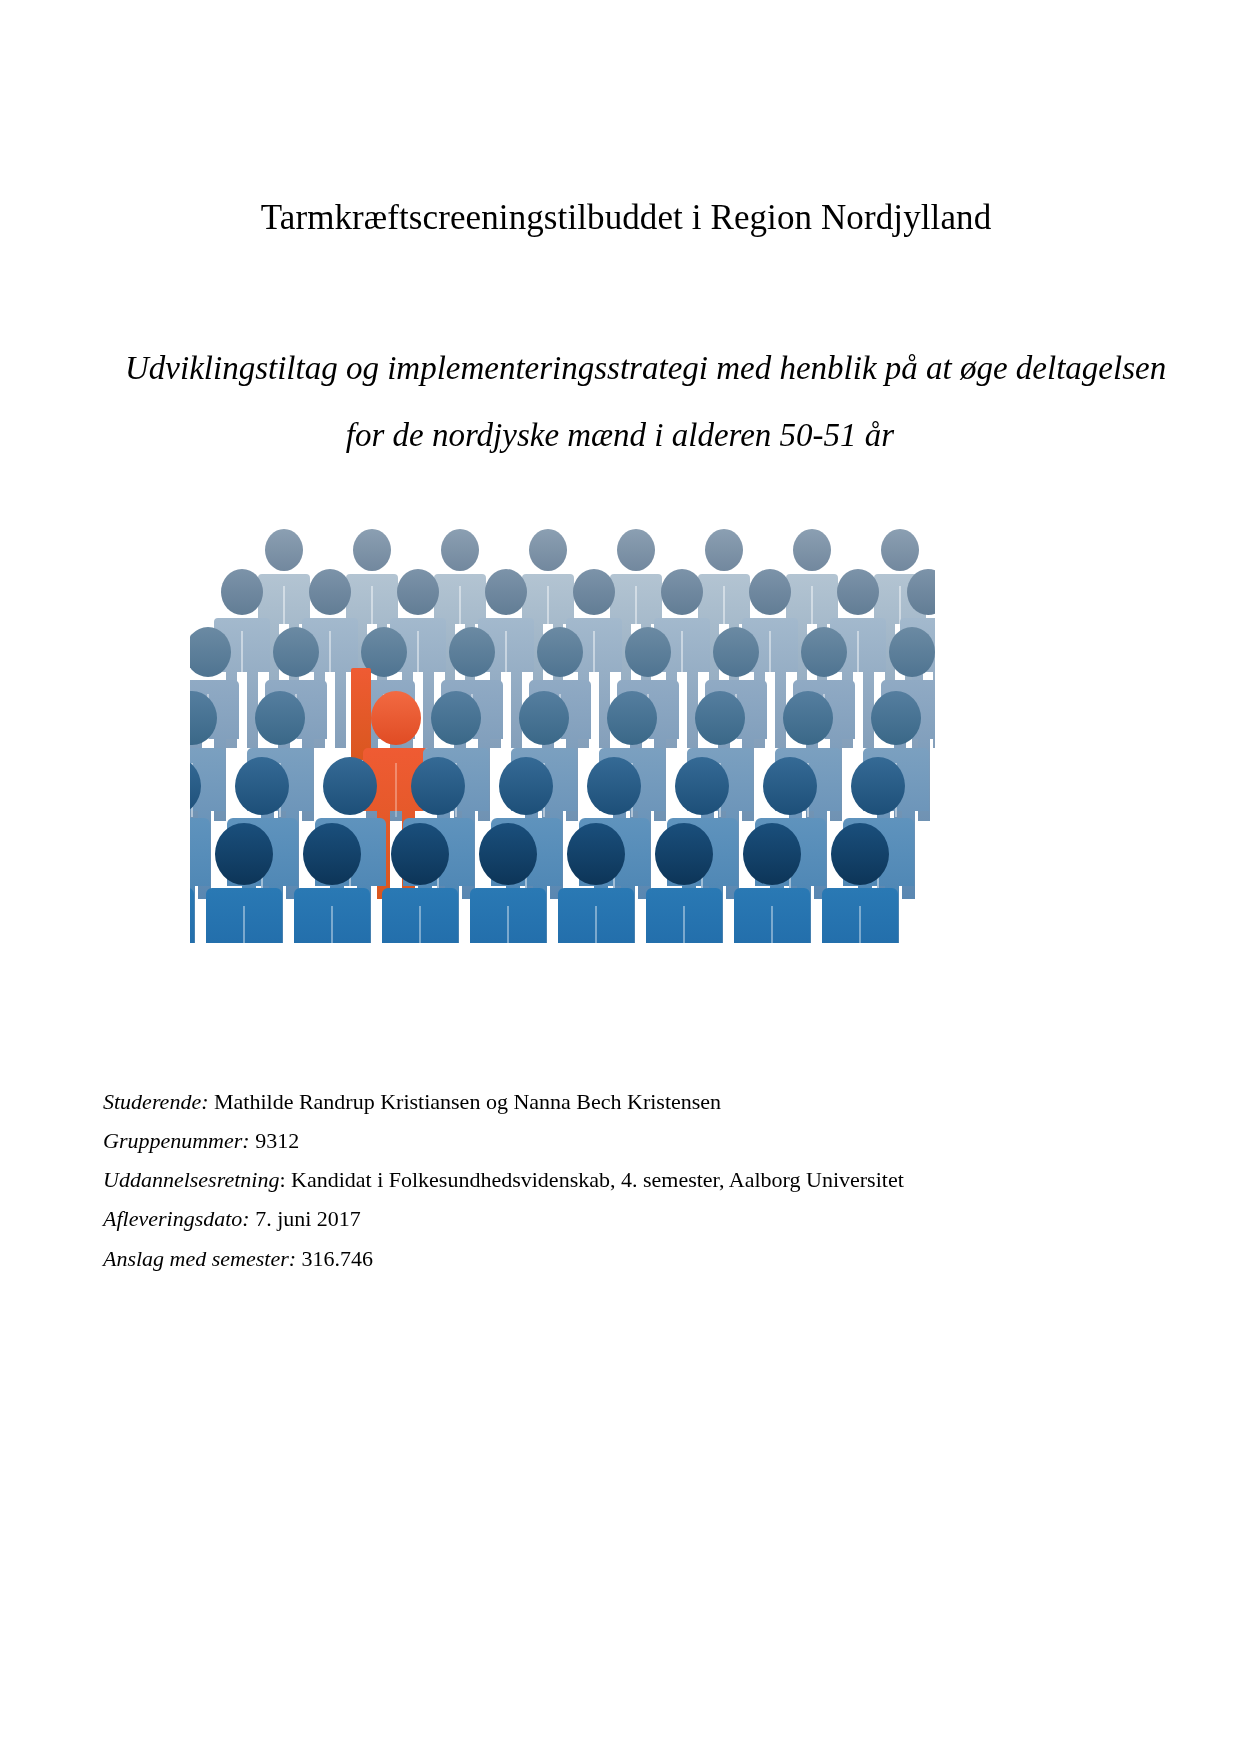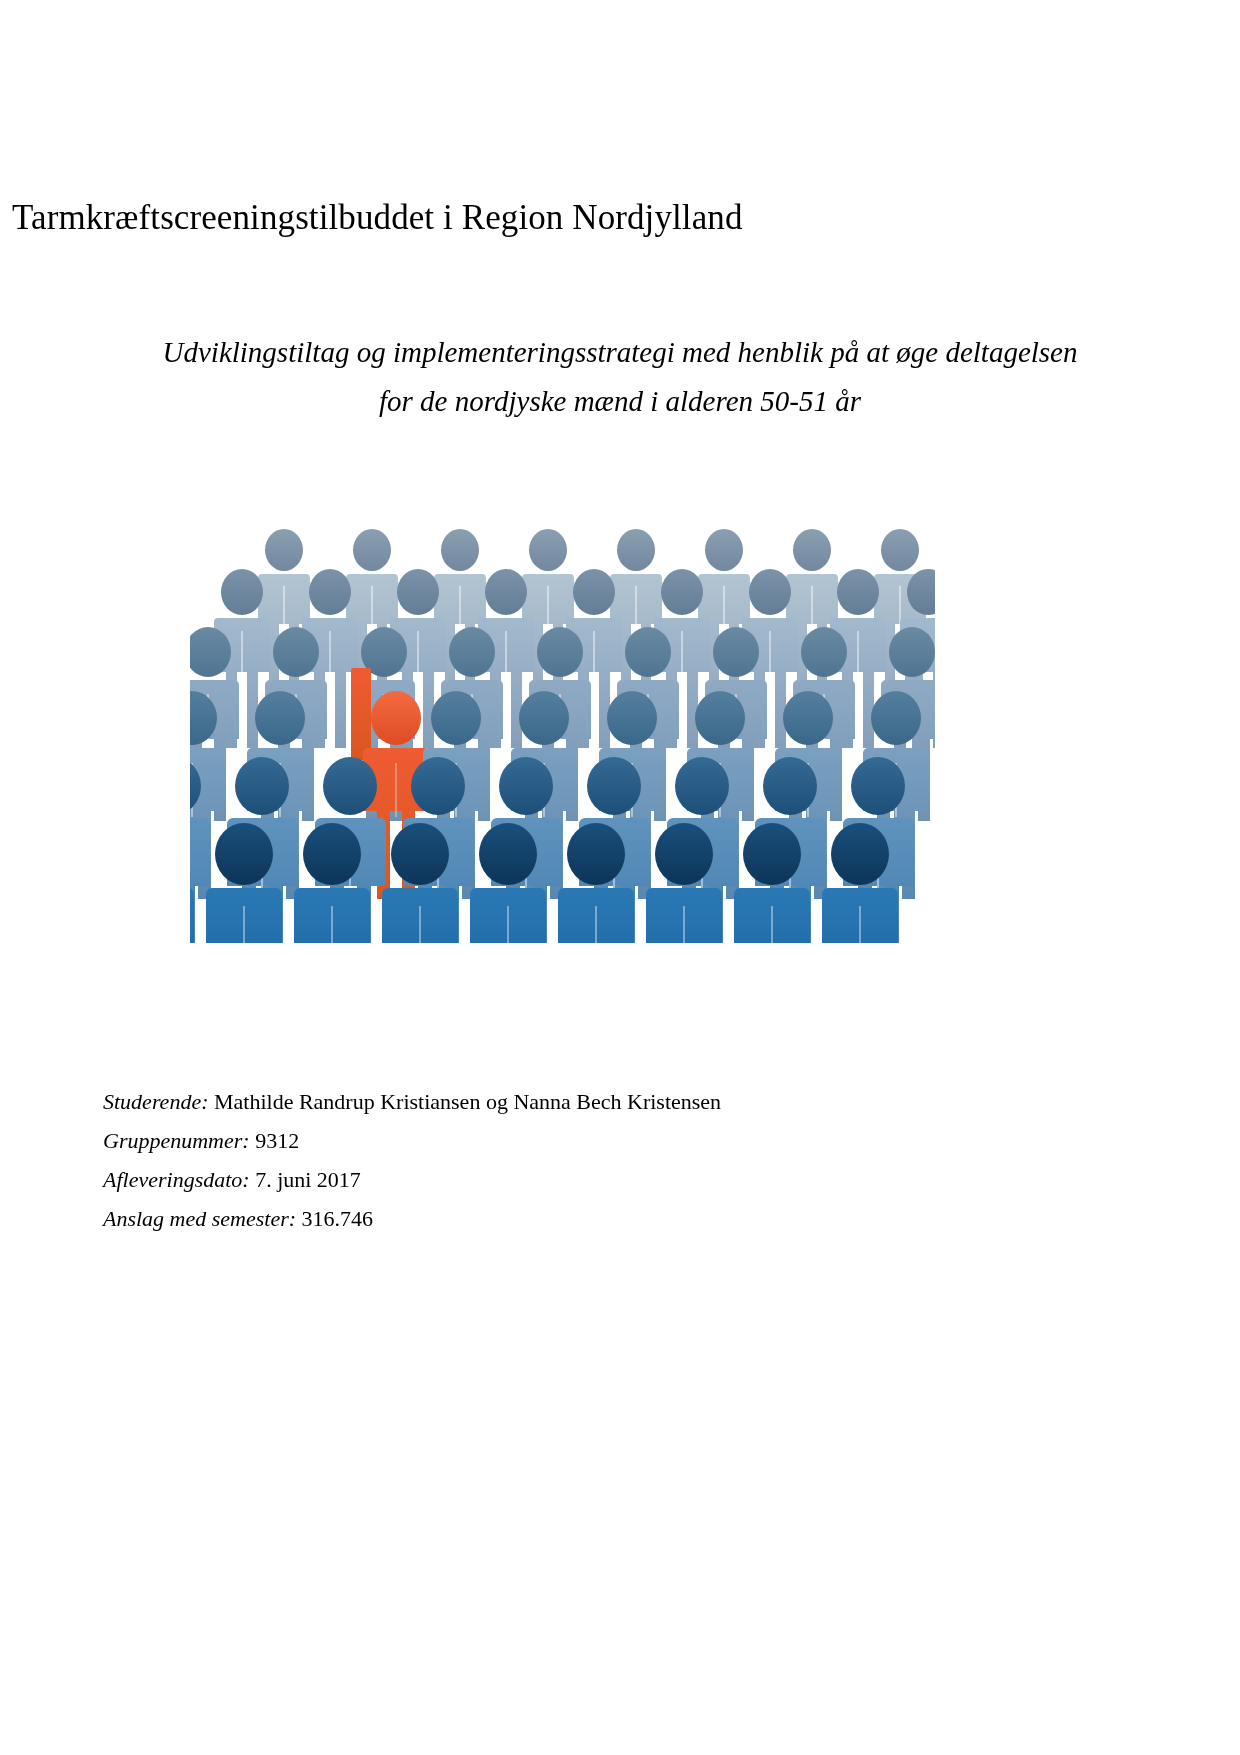--- a/index.html
+++ b/index.html
@@ -21,42 +21,43 @@
     inset: 0;
     background: #ffffff;
   }
 
   
   .title-block {
     position: absolute;
     left: 0;
     right: 0;
     top: 196px;
+    text-align: center;
     padding-left: 12px;
   }
   .doc-title {
     font-size: 35px;
     font-weight: normal;
     line-height: 1.25;
     letter-spacing: 0.1px;
     margin: 0;
   }
 
   .subtitle-block {
     position: absolute;
     left: 110px;
     right: 110px;
     top: 327px;
     text-align: center;
   }
   .doc-subtitle-line {
-    font-size: 29px;
+    font-size: 33px;
     font-style: italic;
     line-height: 1.58;
-    margin: 3px;
+    margin: 15px;
     white-space: nowrap;
   }
 
   
   .illustration {
     position: absolute;
     left: 190px;
     top: 528px;
     width: 745px;
     height: 415px;
@@ -457,20 +458,23 @@
   </div>
 
   <div class="meta-block">
     <p class="meta-line">
       <span class="lbl">Studerende:</span><span> Mathilde Randrup Kristiansen og Nanna Bech Kristensen</span>
     </p>
     <p class="meta-line">
       <span class="lbl">Gruppenummer:</span><span> 9312</span>
     </p>
     <p class="meta-line">
+      <span class="lbl">Uddannelsesretning</span><span>: Kandidat i Folkesundhedsvidenskab, 4. semester, Aalborg Universitet</span>
+    </p>
+    <p class="meta-line">
       <span class="lbl">Afleveringsdato:</span><span> 7. juni 2017</span>
     </p>
     <p class="meta-line">
       <span class="lbl">Anslag med semester:</span><span> 316.746</span>
     </p>
   </div>
 
 </div>
 
 </body></html>

